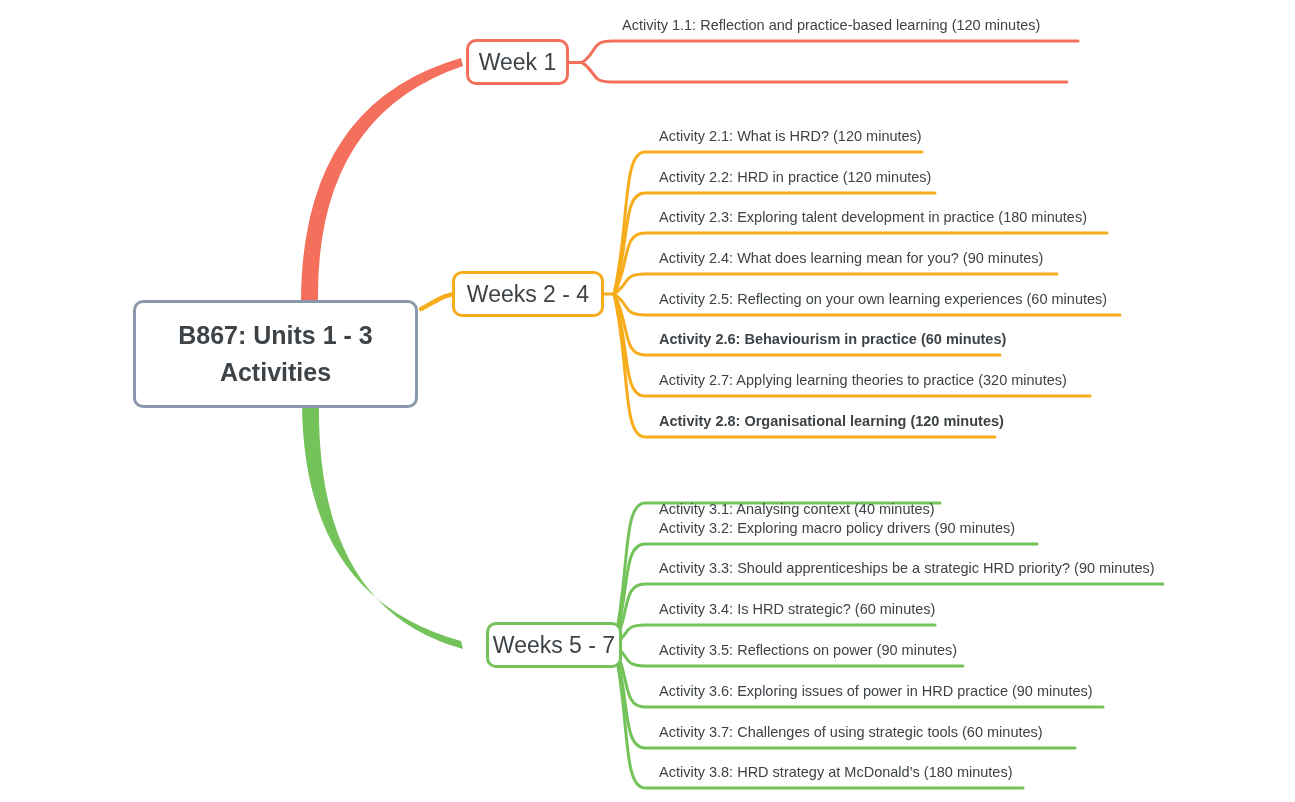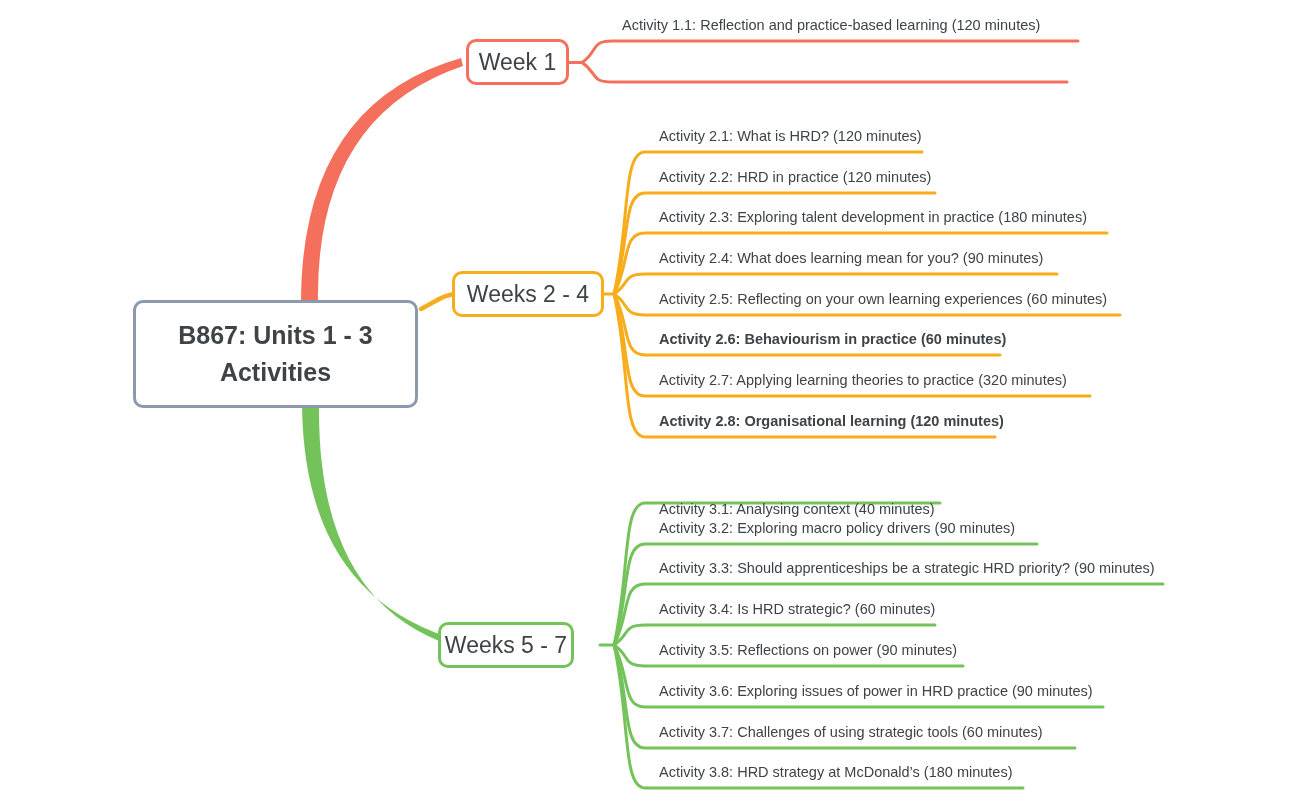--- a/index.html
+++ b/index.html
@@ -58,21 +58,21 @@
   }
   #node-week1 {
     left: 466px; top: 39px; width: 103px;
     border: 3px solid var(--week1, #f4705c);
   }
   #node-weeks24 {
     left: 452px; top: 271px; width: 152px;
     border: 3px solid var(--weeks24, #f7ac1b);
   }
   #node-weeks57 {
-    left: 438px; top: 622px; width: 136px;
+    left: 486px; top: 622px; width: 136px;
     border: 3px solid var(--weeks57, #74c35a);
   }
   .activity {
     position: absolute;
     font-size: 14.5px;
     line-height: 20px;
     height: 20px;
     white-space: nowrap;
     color: var(--text, #3e4347);
     cursor: pointer;

